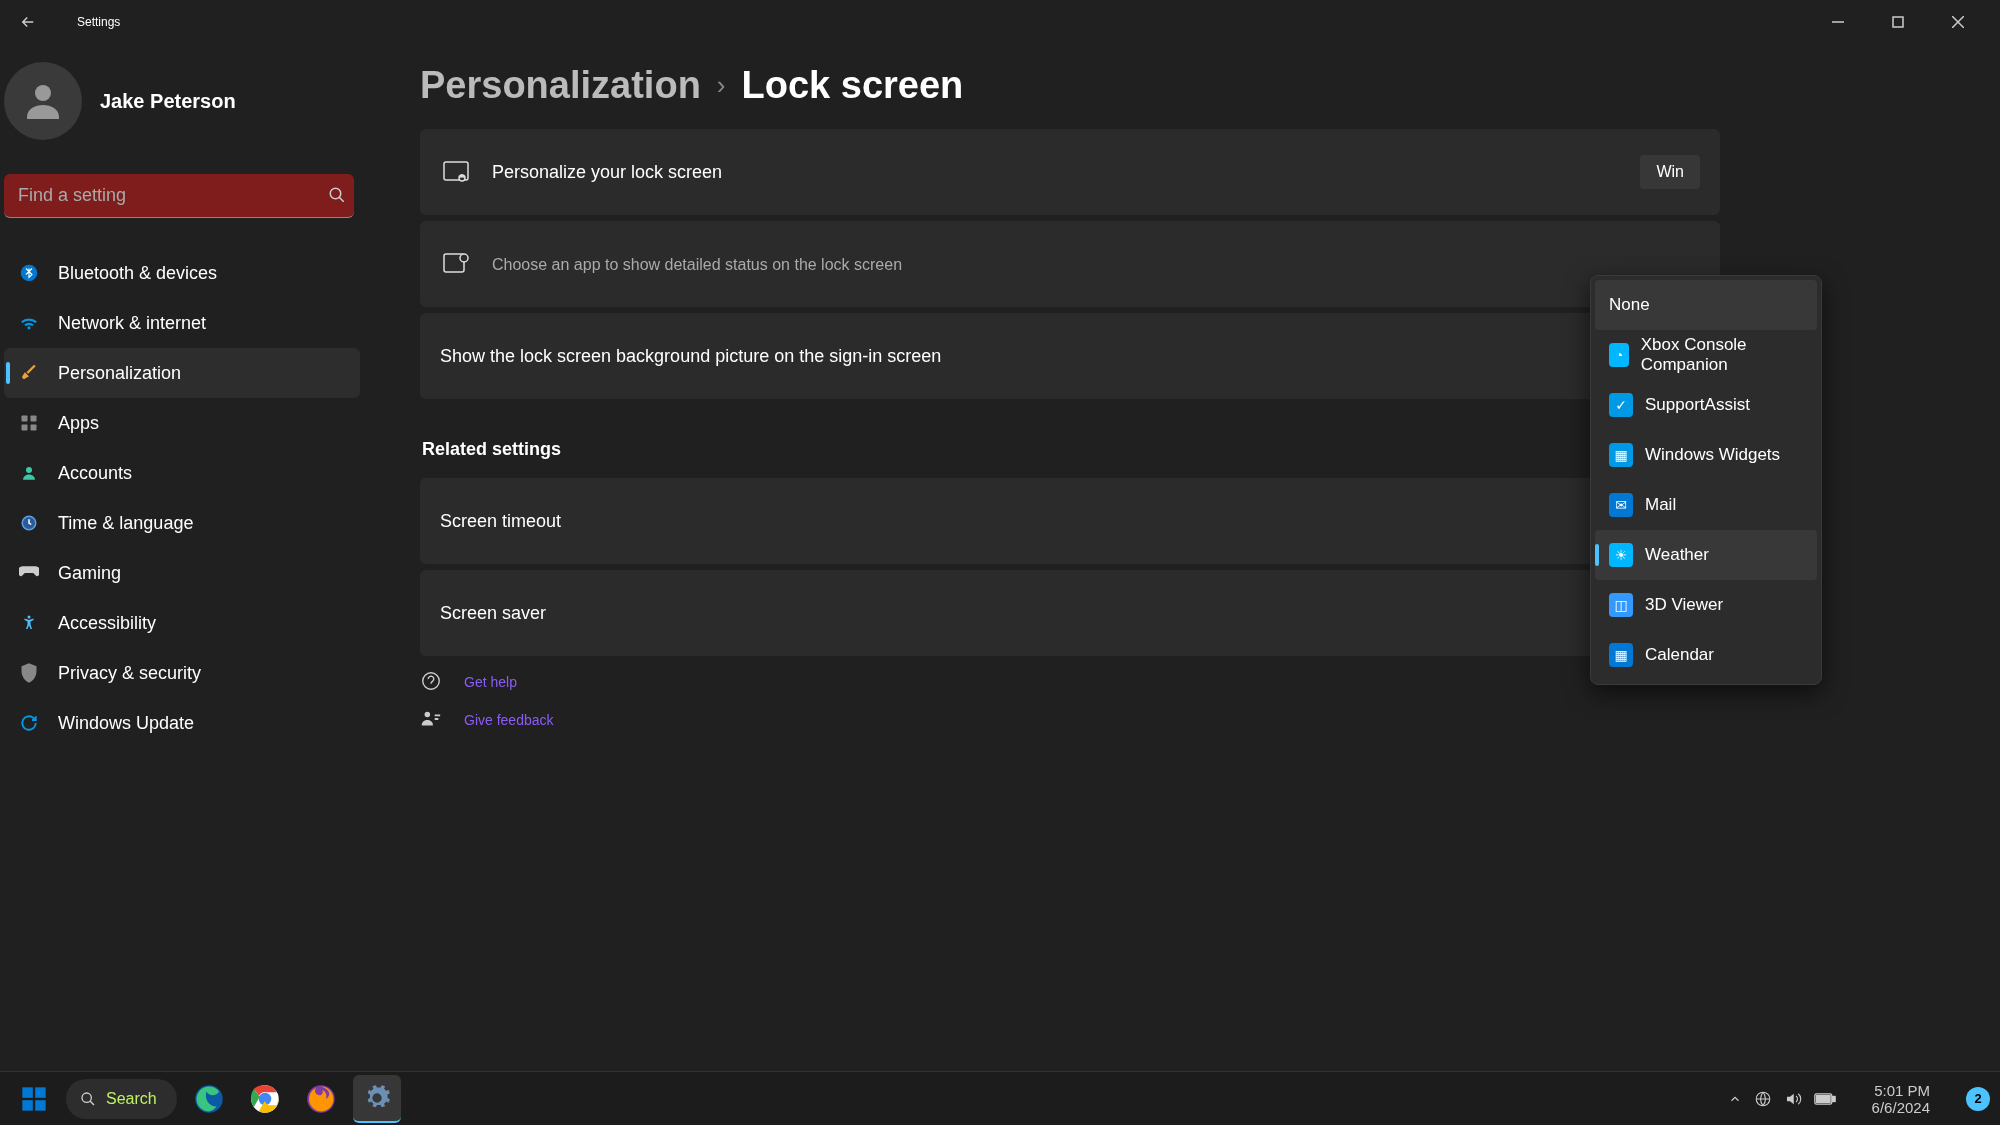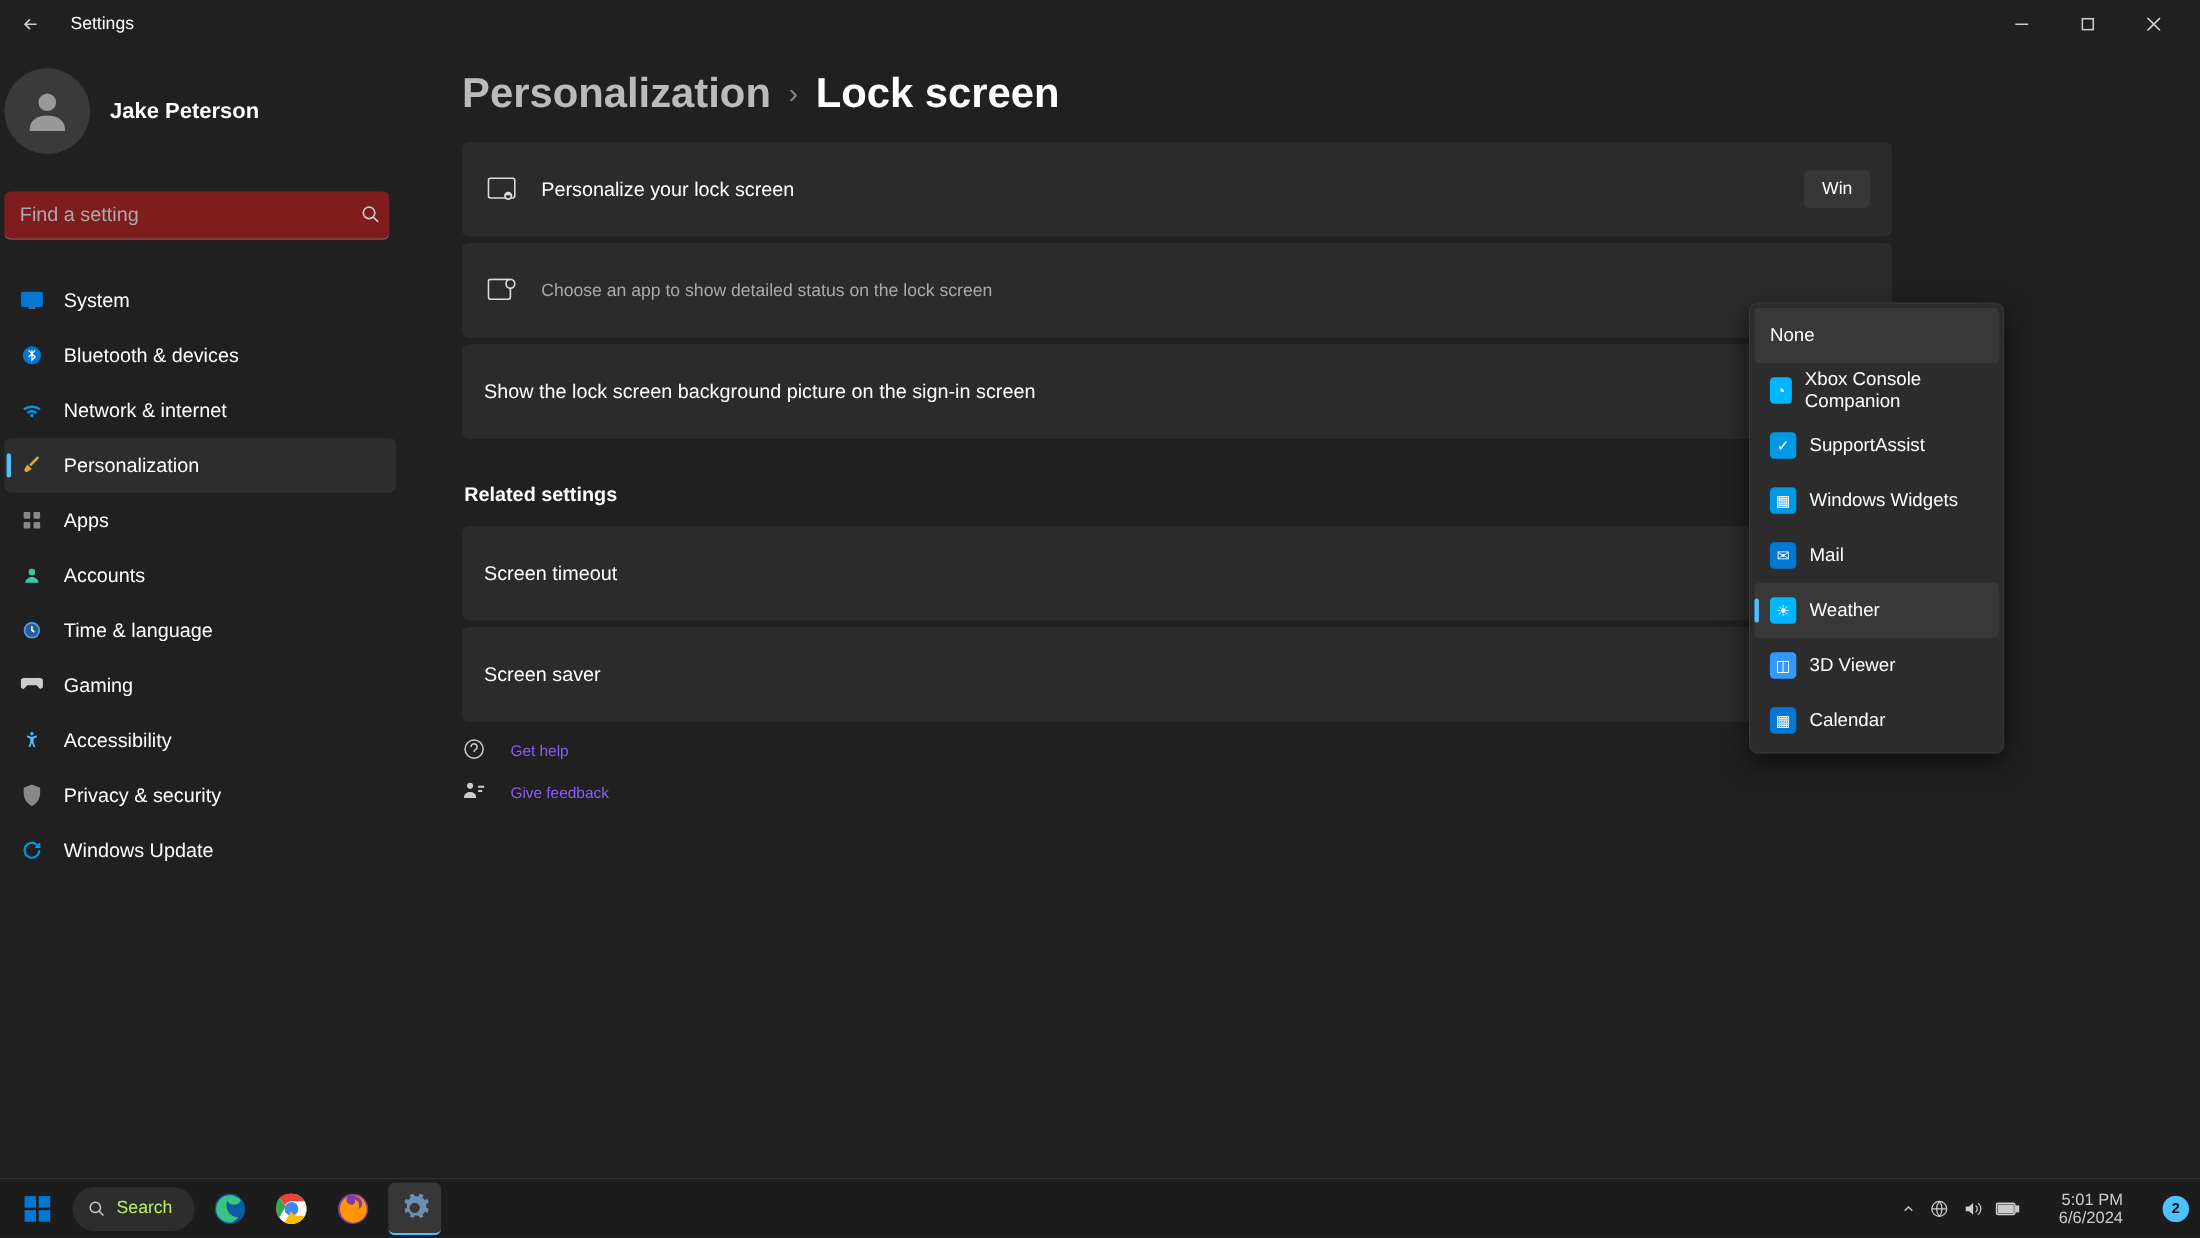--- a/index.html
+++ b/index.html
@@ -1,21 +1,21 @@
 <!DOCTYPE html>
 <html><head>
 <meta charset="utf-8">
 <style>
 * { margin: 0; padding: 0; box-sizing: border-box; font-family: "Segoe UI", sans-serif; }
 body { background: #202020; color: #fff; width: 2000px; height: 1125px; overflow: hidden; position: relative; }
 
 
 .titlebar { height: 44px; display: flex; align-items: center; padding: 0 12px; }
 .titlebar .back { width: 32px; height: 32px; display:flex; align-items:center; justify-content:center; cursor:pointer; color:#ccc; }
-.titlebar .title { margin-left: 20px; font-size: 16px; color:#fff; }
+.titlebar .title { margin-left: 33px; font-size: 12px; color:#fff; }
 .titlebar .spacer { flex: 1; }
 .win-btn { width: 60px; height: 44px; display:flex; align-items:center; justify-content:center; color:#ccc; cursor:pointer; }
 
 
 .main { display: flex; height: calc(100% - 44px - 54px); }
 .sidebar { width: 380px; padding: 18px 20px 0 4px; }
 .profile { display:flex; align-items:center; gap: 18px; margin-bottom: 34px; }
 .avatar { width: 78px; height: 78px; border-radius: 50%; background:#3a3a3a; display:flex; align-items:center; justify-content:center; }
 .avatar svg { width: 48px; height: 48px; }
 .username { font-size: 20px; font-weight:600; }
@@ -128,29 +128,20 @@
       <span class="search-icon">
           <svg width="18" height="18" viewBox="0 0 24 24" fill="none" stroke="currentColor" stroke-width="2">
             <circle cx="10" cy="10" r="7"></circle>
             <line x1="21" y1="21" x2="15" y2="15"></line>
           </svg>
         </span>
     </div>
     <ul class="nav">
       <li>
           <span class="icon">
-            <svg width="20" height="16" viewBox="0 0 20 16">
-              <rect x="0" y="0" width="20" height="14" rx="2" fill="#0078d4"></rect>
-              <rect x="7" y="14" width="6" height="2" fill="#666"></rect>
-            </svg>
-          </span>
-          <span>System</span>
-        </li>
-      <li>
-          <span class="icon">
             <svg width="18" height="18" viewBox="0 0 24 24">
               <circle cx="12" cy="12" r="11" fill="#0078d4"></circle>
               <path d="M12 6v12l4-4-4-4 4-4-4 4-4-4m0 8l4-4" stroke="#fff" stroke-width="1.5" fill="none"></path>
             </svg>
           </span>
           <span>Bluetooth &amp; devices</span>
         </li>
       <li>
           <span class="icon">
             <svg width="20" height="16" viewBox="0 0 24 20" fill="#0099e5">

